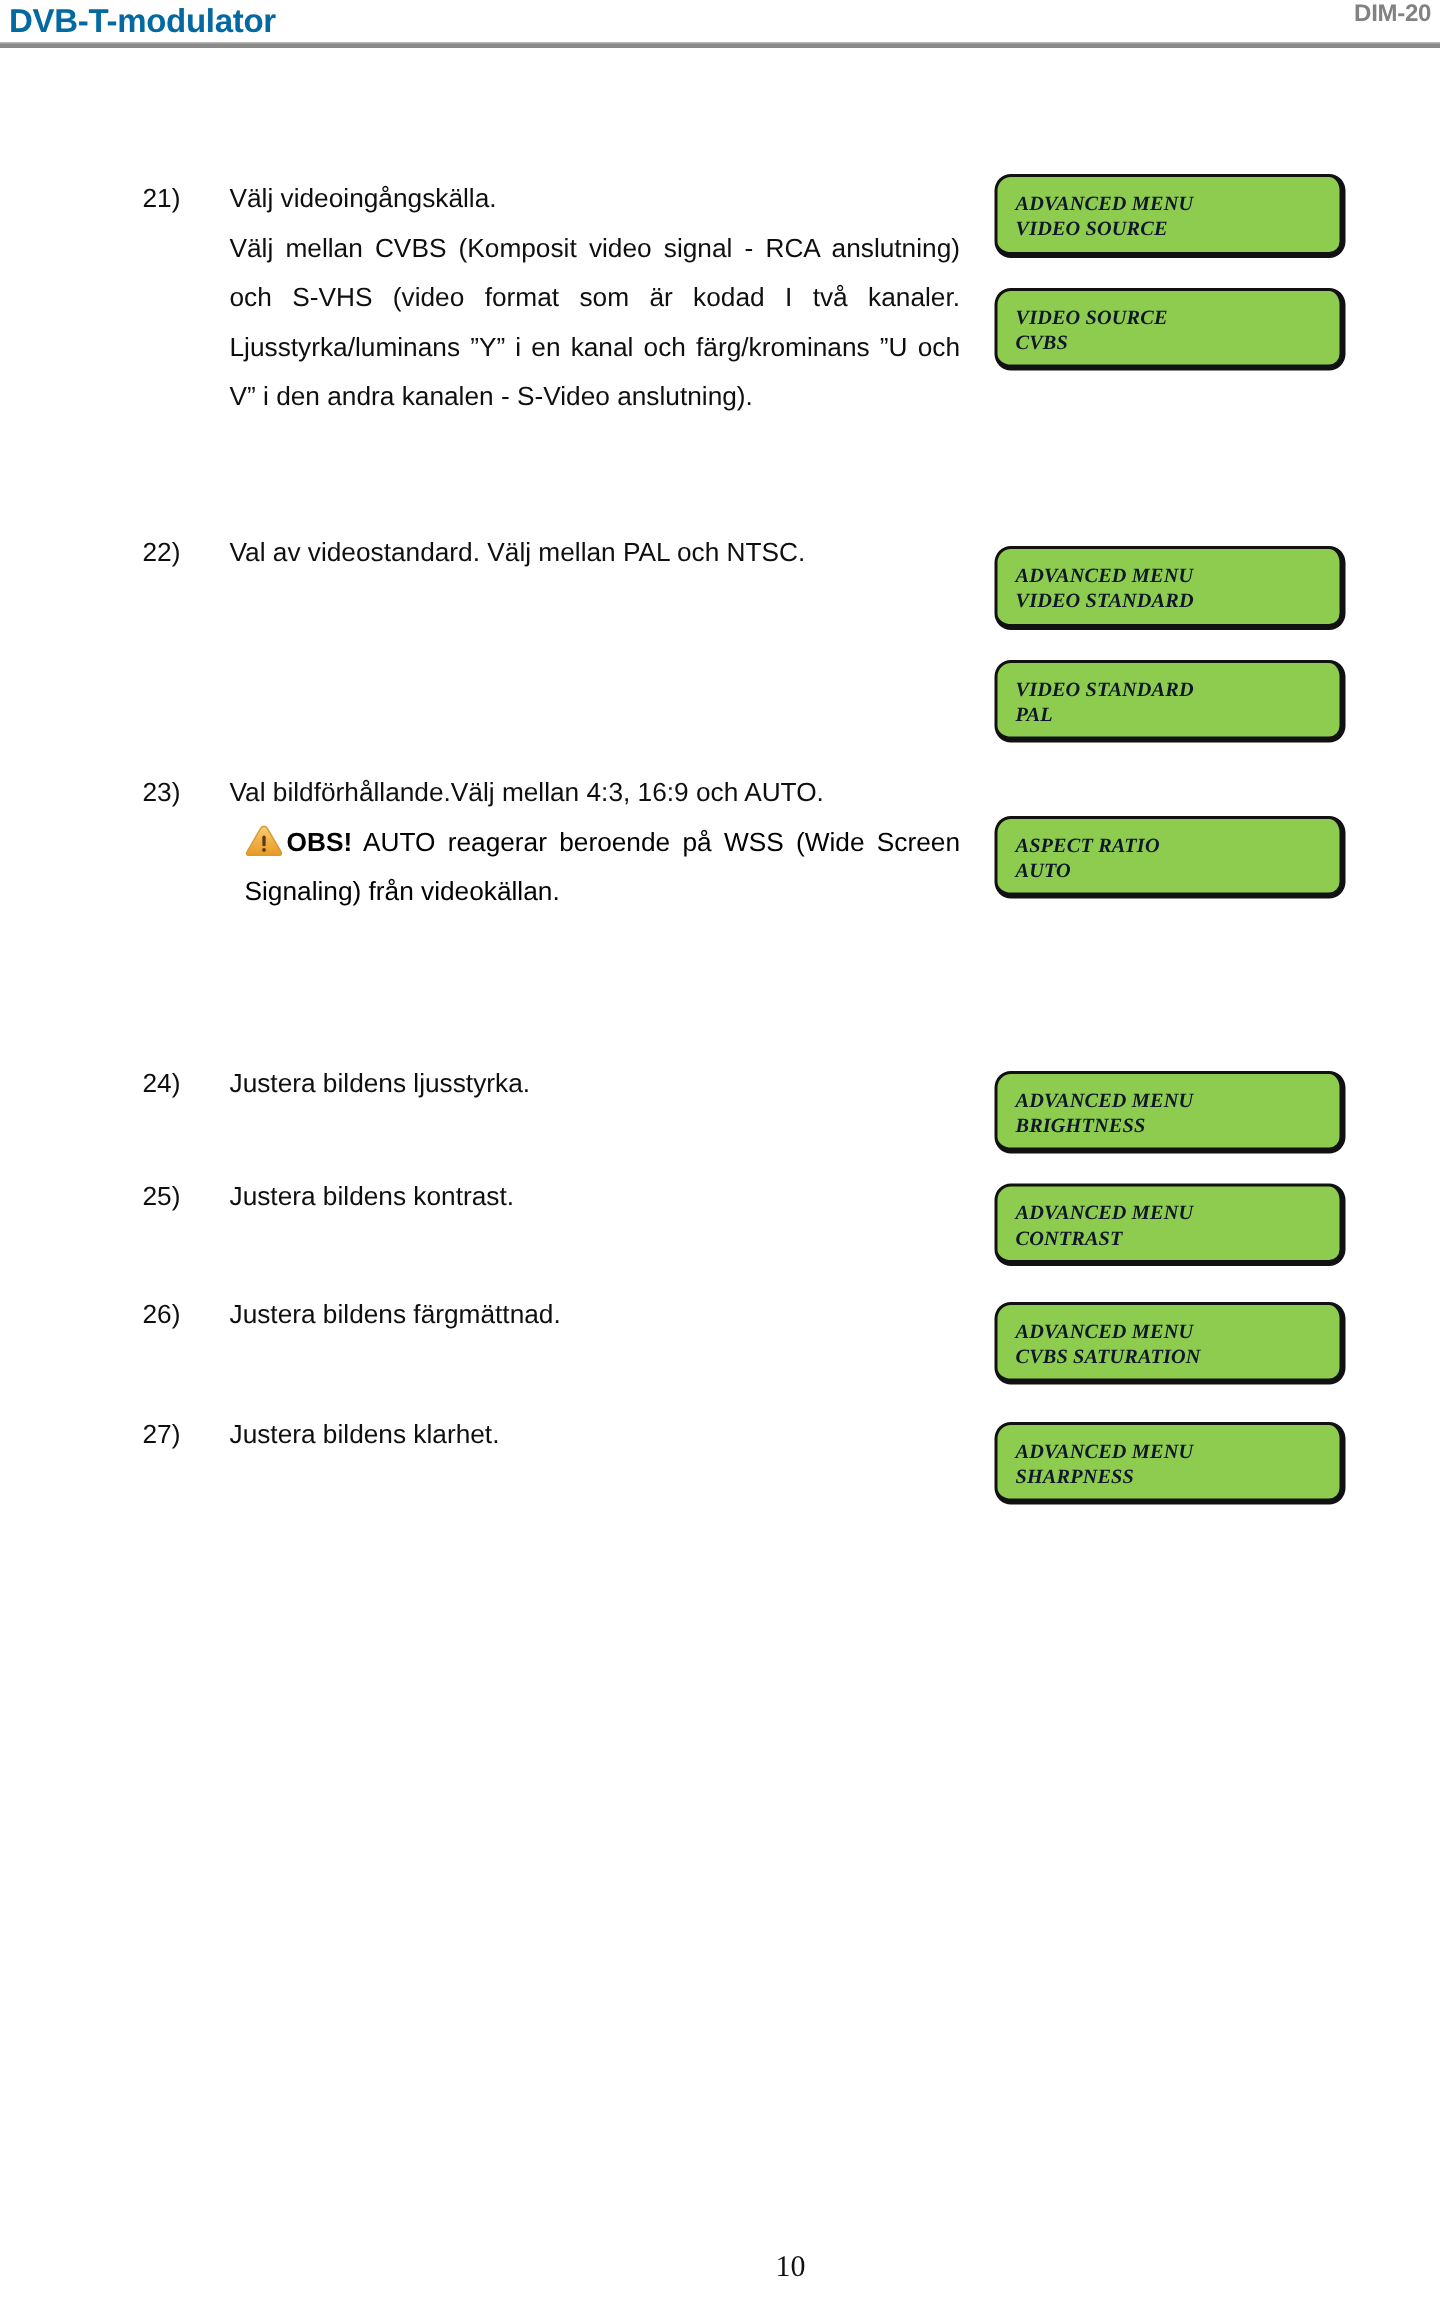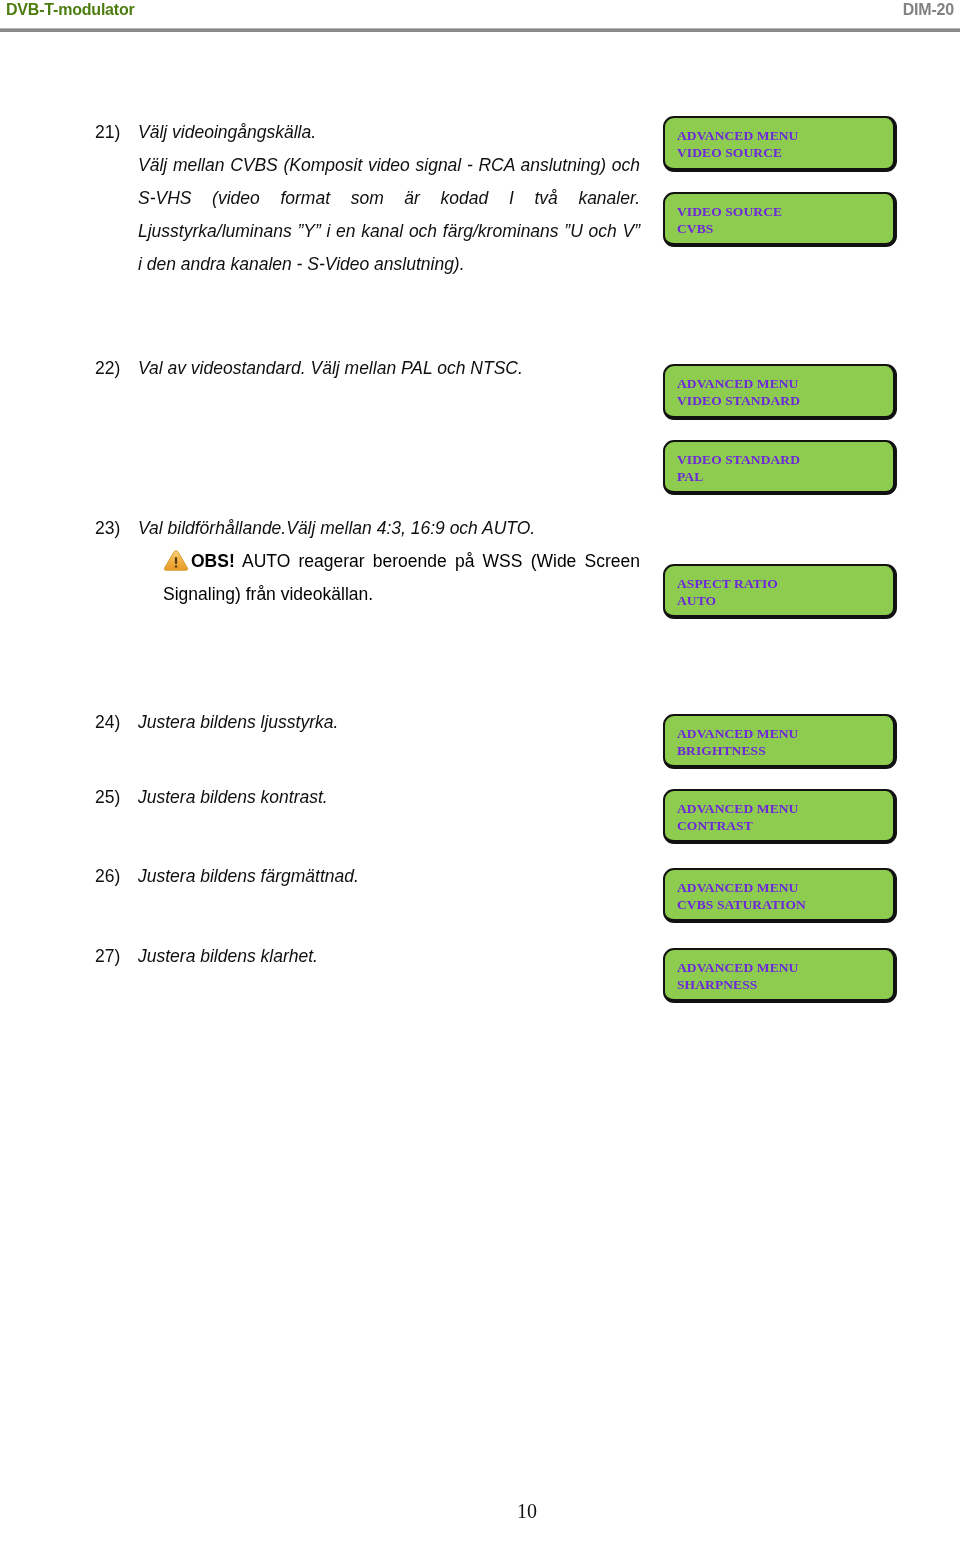--- a/index.html
+++ b/index.html
@@ -21,23 +21,23 @@
     position: absolute;
     top: 0;
     left: 0;
     width: 960px;
     height: 34px;
   }
   .page-header .hdr-left {
     position: absolute;
     left: 6px;
     top: 1px;
-    font-size: 16px;
+    font-size: 22px;
     font-weight: bold;
-    color: #4d7c0f;
+    color: #0369a1;
     letter-spacing: -0.2px;
   }
   .page-header .hdr-right {
     position: absolute;
     right: 6px;
     top: 1px;
     font-size: 16px;
     font-weight: bold;
     color: #828282;
     letter-spacing: -0.2px;
@@ -80,23 +80,22 @@
     color: #0f0f0f;
   }
   .item .num {
     position: absolute;
     left: 0;
     top: 0;
     width: 48px;
     font-size: 17.5px;
   }
   .item .body {
-    margin-left: 43px;
+    margin-left: 58px;
     display: block;
-    font-style: italic;
   }
   .item .body.justify {
     text-align: justify;
   }
 
   .note-line {
     margin-left: 68px;
     text-align: justify;
     text-justify: inter-word;
     font-size: 17.5px;
@@ -132,28 +131,29 @@
     border-radius: 11px;
     box-sizing: content-box;
     padding: 0;
     margin-bottom: 20px;
   }
   .lcd .lcd-text {
     font-family: "Liberation Serif", serif;
     font-weight: bold;
     font-size: 13.5px;
     line-height: 17px;
-    color: #6d28d9;
+    color: #0f172a;
     padding: 0 12px;
     letter-spacing: 0.1px;
     position: absolute;
     left: 0;
     right: 16px;
     top: 50%;
     transform: translateY(-48%);
+    font-style: italic;
   }
   .lcd.h1 { height: 50px; }
   .lcd.h2 { height: 49px; }
 
   
   .page-footer {
     position: absolute;
     left: 0;
     bottom: 22px;
     width: 960px;
@@ -239,21 +239,21 @@
               </linearGradient>
             </defs>
             <path d="M13 1.8 C14.0 1.8 14.7 2.4 15.2 3.2 L24.4 19.0 C24.9 19.9 24.6 21.0 23.6 21.2 L2.4 21.2 C1.4 21.0 1.1 19.9 1.6 19.0 L10.8 3.2 C11.3 2.4 12.0 1.8 13 1.8 Z" fill="url(#wg)" stroke="#d99a2e" stroke-width="1" stroke-linejoin="round"></path>
             <rect x="11.9" y="8.0" width="2.2" height="7.2" rx="1.1" fill="#5a3a10"></rect>
             <circle cx="13" cy="17.6" r="1.25" fill="#5a3a10"></circle>
           </svg>
         </span><span class="obs">OBS!</span><span> AUTO reagerar beroende på WSS (Wide Screen Signaling) från videokällan.</span>
       </div>
     </div>
     <div class="lcd-col" style="top:32px;">
-      <div class="lcd h2" style="margin-top:20px;">
+      <div class="lcd h2" style="">
         <div class="lcd-text">
           <div>ASPECT RATIO</div>
           <div>AUTO</div>
         </div>
       </div>
     </div>
   </div>
 
   <div class="row" style="top:672px;">
     <div class="text-col">

